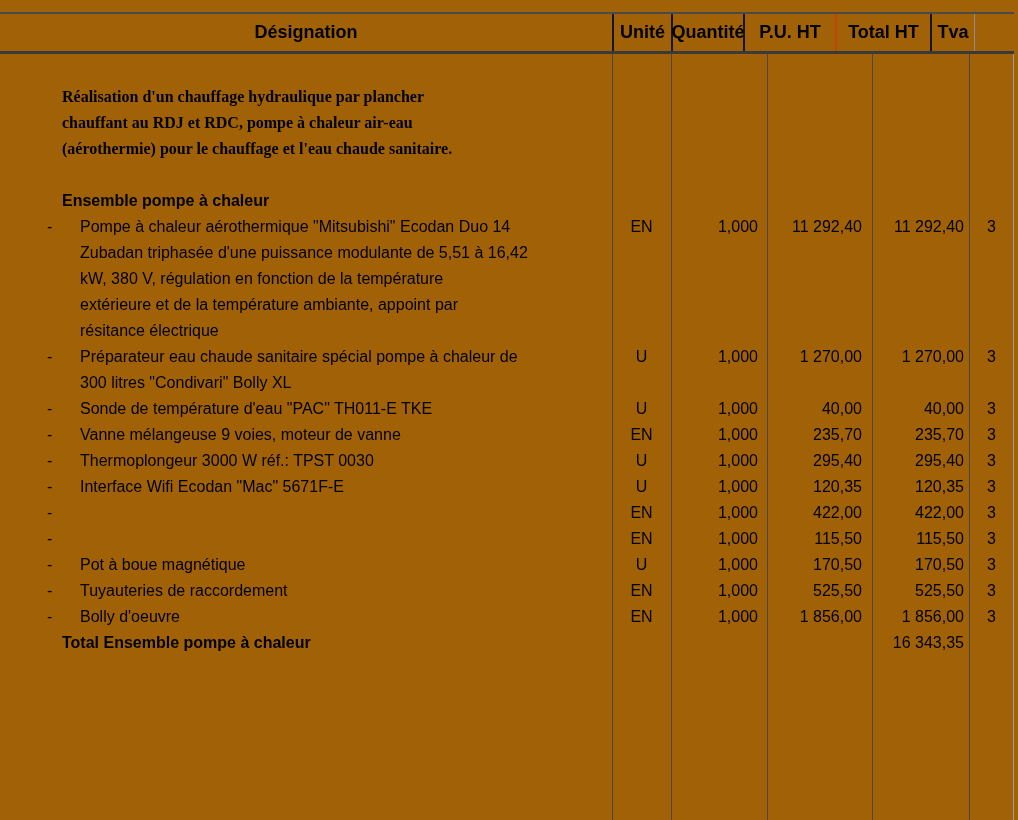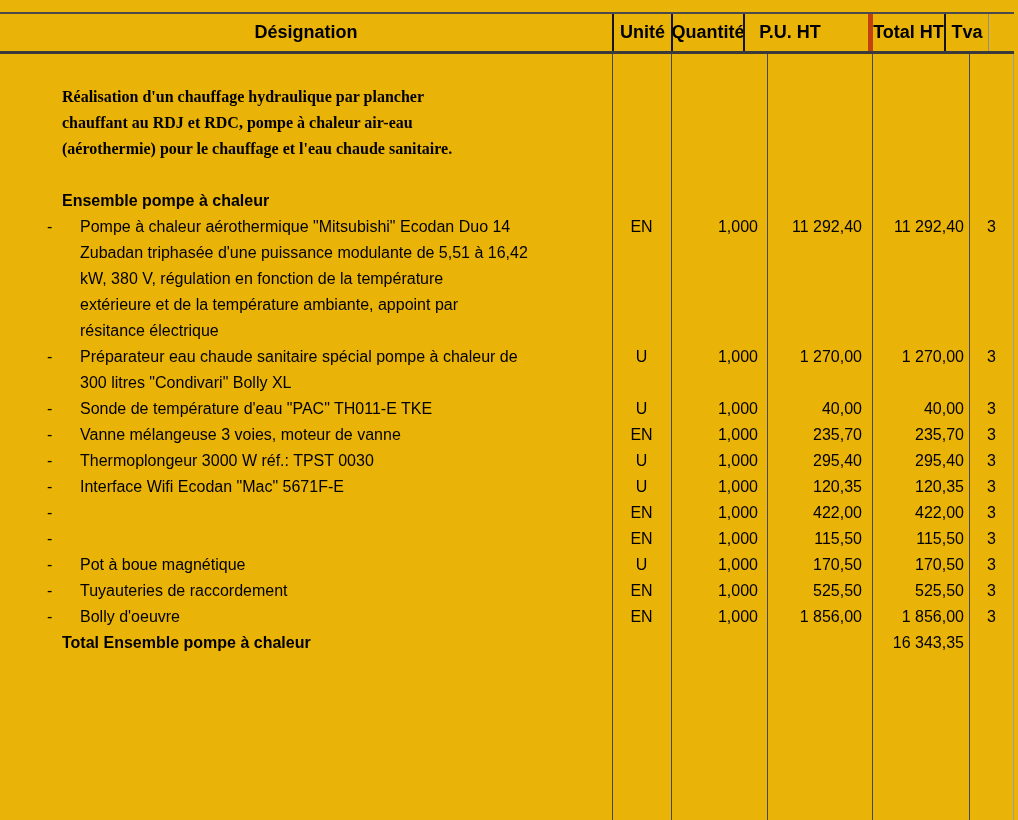--- a/index.html
+++ b/index.html
@@ -6,21 +6,21 @@
     margin: 0;
     padding: 0;
     background: #ffffff;
     font-family: "Liberation Sans", sans-serif;
     color: #000000;
   }
   .page {
     position: relative;
     width: 1018px;
     height: 820px;
-    background: #eab308;
+    background: #a16207;
     overflow: hidden;
   }
   
   .header-row {
     position: absolute;
     left: 0;
     top: 12px;
     width: 1014px;
     height: 42px;
     box-sizing: border-box;
@@ -34,21 +34,21 @@
     justify-content: center;
     font-weight: bold;
     font-size: 18px;
     box-sizing: border-box;
     white-space: nowrap;
   }
   .hc-designation { width: 612px; }
   .hc-unit   { width: 59px;  border-left: 2px solid #151515; }
   .hc-qty    { width: 72px;  border-left: 2px solid #151515; }
   .hc-pu     { width: 92px; border-left: 2px solid #151515; text-align: right; }
-  .hc-total  { width: 76px;  border-left: 5px solid #c2410c; margin-left: 33px; }
+  .hc-total  { width: 95px;  border-left: 2px solid #c2410c; }
   .hc-tva    { width: 45px;  border-left: 2px solid #151515; border-right: 1px solid #8f8f8f; }
   
   .body-area {
     position: absolute;
     left: 0;
     top: 54px;
     width: 1018px;
     height: 766px;
     font-size: 16px;
     line-height: 26px;
@@ -177,21 +177,21 @@
     <div class="cell-unit">U</div>
     <div class="cell-qty">1,000</div>
     <div class="cell-pu">40,00</div>
     <div class="cell-total">40,00</div>
     <div class="cell-tva">3</div>
   </div>
 
   <div class="row">
     <div class="cell-desc">
       <span class="bullet">-</span>
-      <div class="desc-text">Vanne mélangeuse 3 voies, moteur de vanne</div>
+      <div class="desc-text">Vanne mélangeuse 9 voies, moteur de vanne</div>
     </div>
     <div class="cell-unit">EN</div>
     <div class="cell-qty">1,000</div>
     <div class="cell-pu">235,70</div>
     <div class="cell-total">235,70</div>
     <div class="cell-tva">3</div>
   </div>
 
   <div class="row">
     <div class="cell-desc">

